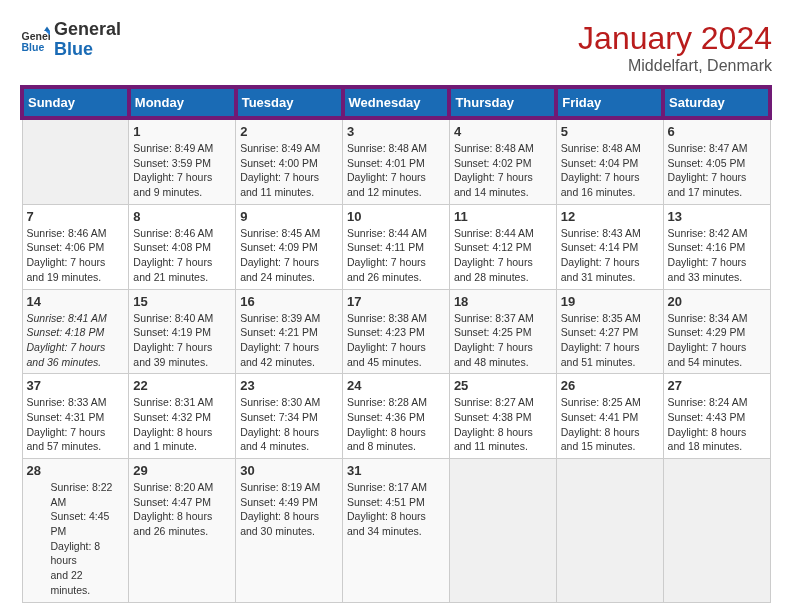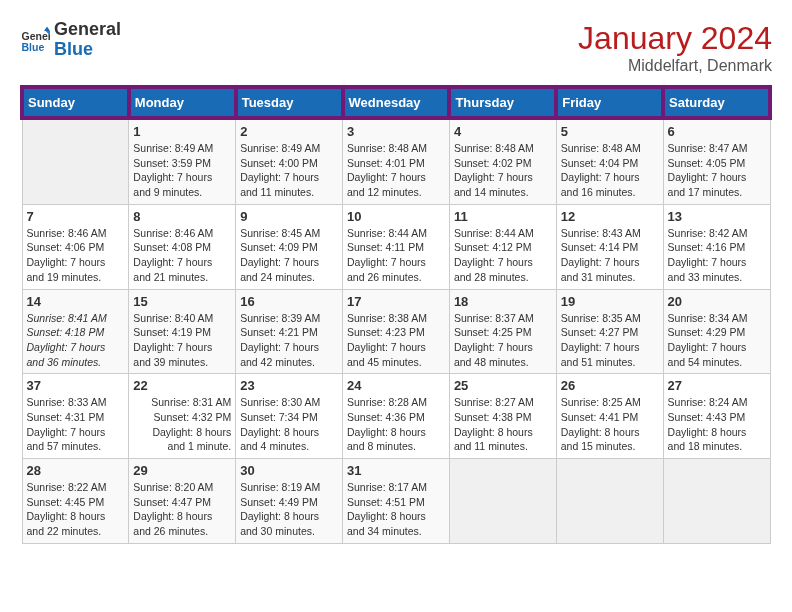--- a/index.html
+++ b/index.html
@@ -264,21 +264,21 @@
       <tr>
         <td>
           <span class="day-number">37</span>
           <div class="day-info" style="white-space: pre-line;">Sunrise: 8:33 AM
 Sunset: 4:31 PM
 Daylight: 7 hours
 and 57 minutes.</div>
         </td>
         <td>
           <span class="day-number">22</span>
-          <div class="day-info" style="white-space: pre-line; text-align: right;">Sunrise: 8:31 AM
+          <div class="day-info" style="white-space: pre-line;">Sunrise: 8:31 AM
 Sunset: 4:32 PM
 Daylight: 8 hours
 and 1 minute.</div>
         </td>
         <td>
           <span class="day-number">23</span>
           <div class="day-info" style="white-space: pre-line;">Sunrise: 8:30 AM
 Sunset: 7:34 PM
 Daylight: 8 hours
 and 4 minutes.</div>
@@ -308,21 +308,21 @@
           <span class="day-number">27</span>
           <div class="day-info" style="white-space: pre-line;">Sunrise: 8:24 AM
 Sunset: 4:43 PM
 Daylight: 8 hours
 and 18 minutes.</div>
         </td>
       </tr>
       <tr>
         <td>
           <span class="day-number">28</span>
-          <div class="day-info" style="white-space: pre-line;">Sunrise: 8:22 AM
+          <div class="day-info" style="white-space: pre-line; margin-left: 24px;">Sunrise: 8:22 AM
 Sunset: 4:45 PM
 Daylight: 8 hours
 and 22 minutes.</div>
         </td>
         <td>
           <span class="day-number">29</span>
           <div class="day-info" style="white-space: pre-line;">Sunrise: 8:20 AM
 Sunset: 4:47 PM
 Daylight: 8 hours
 and 26 minutes.</div>

